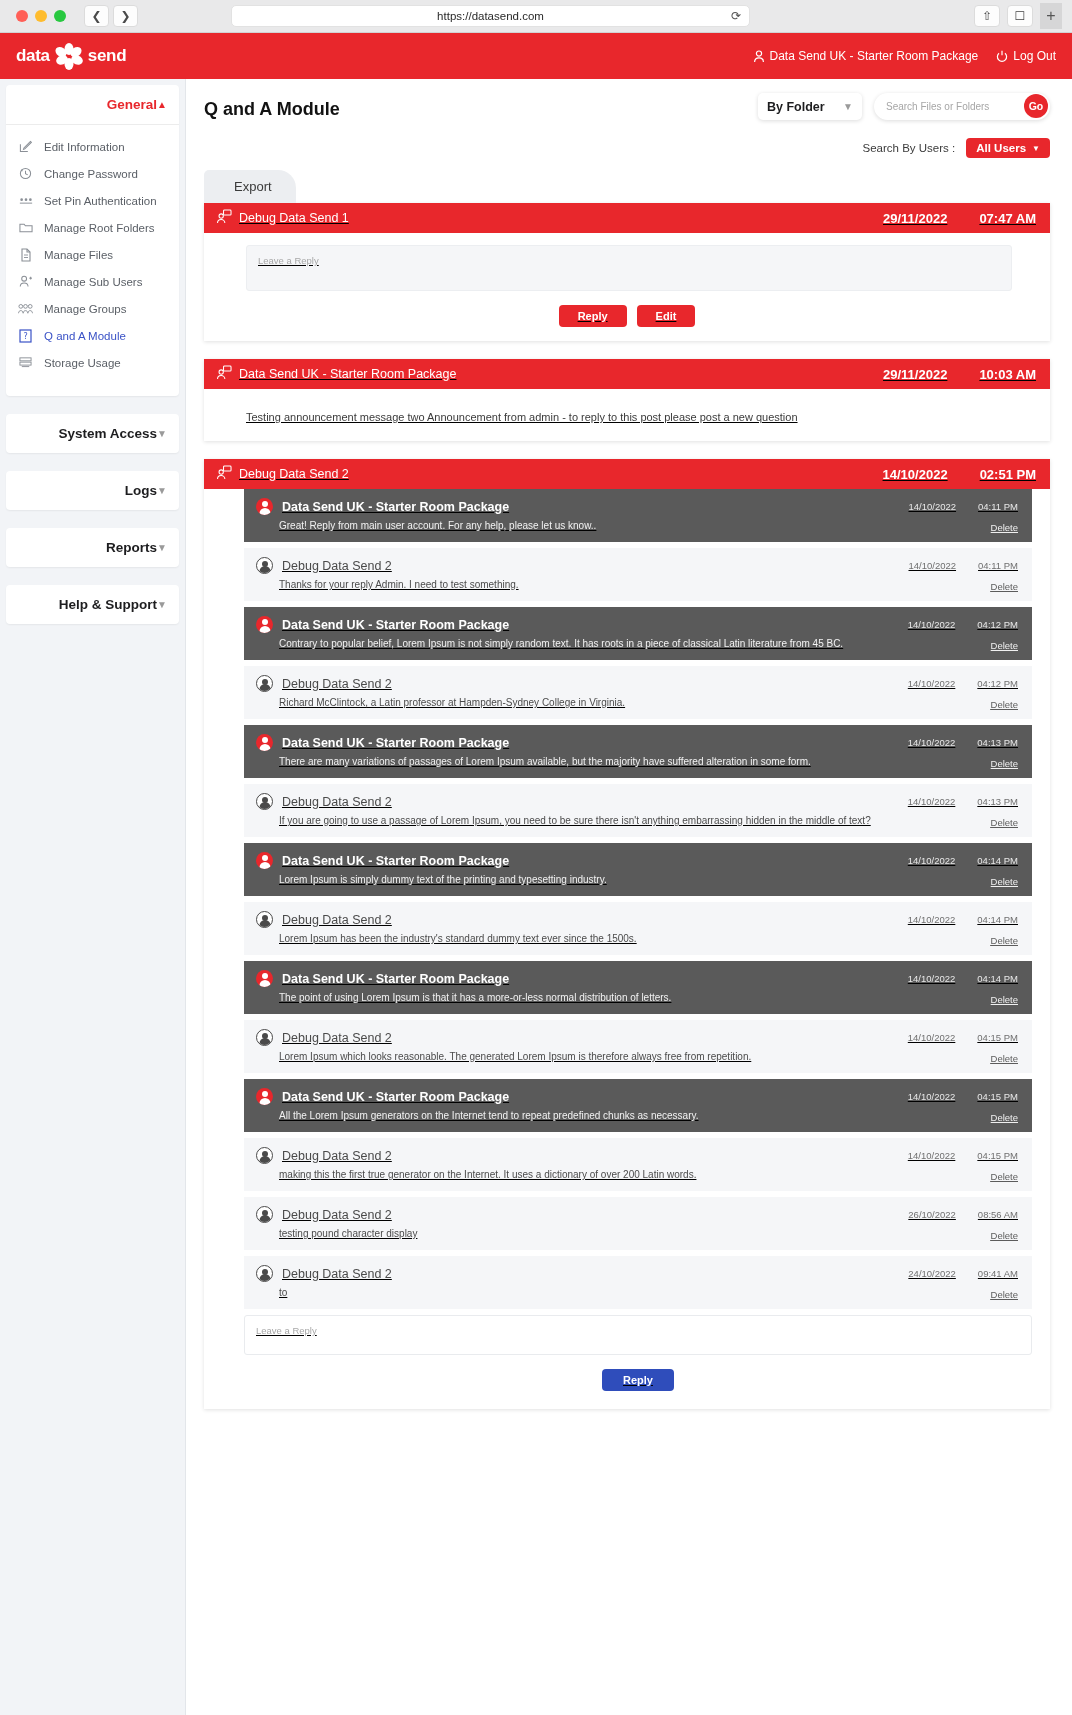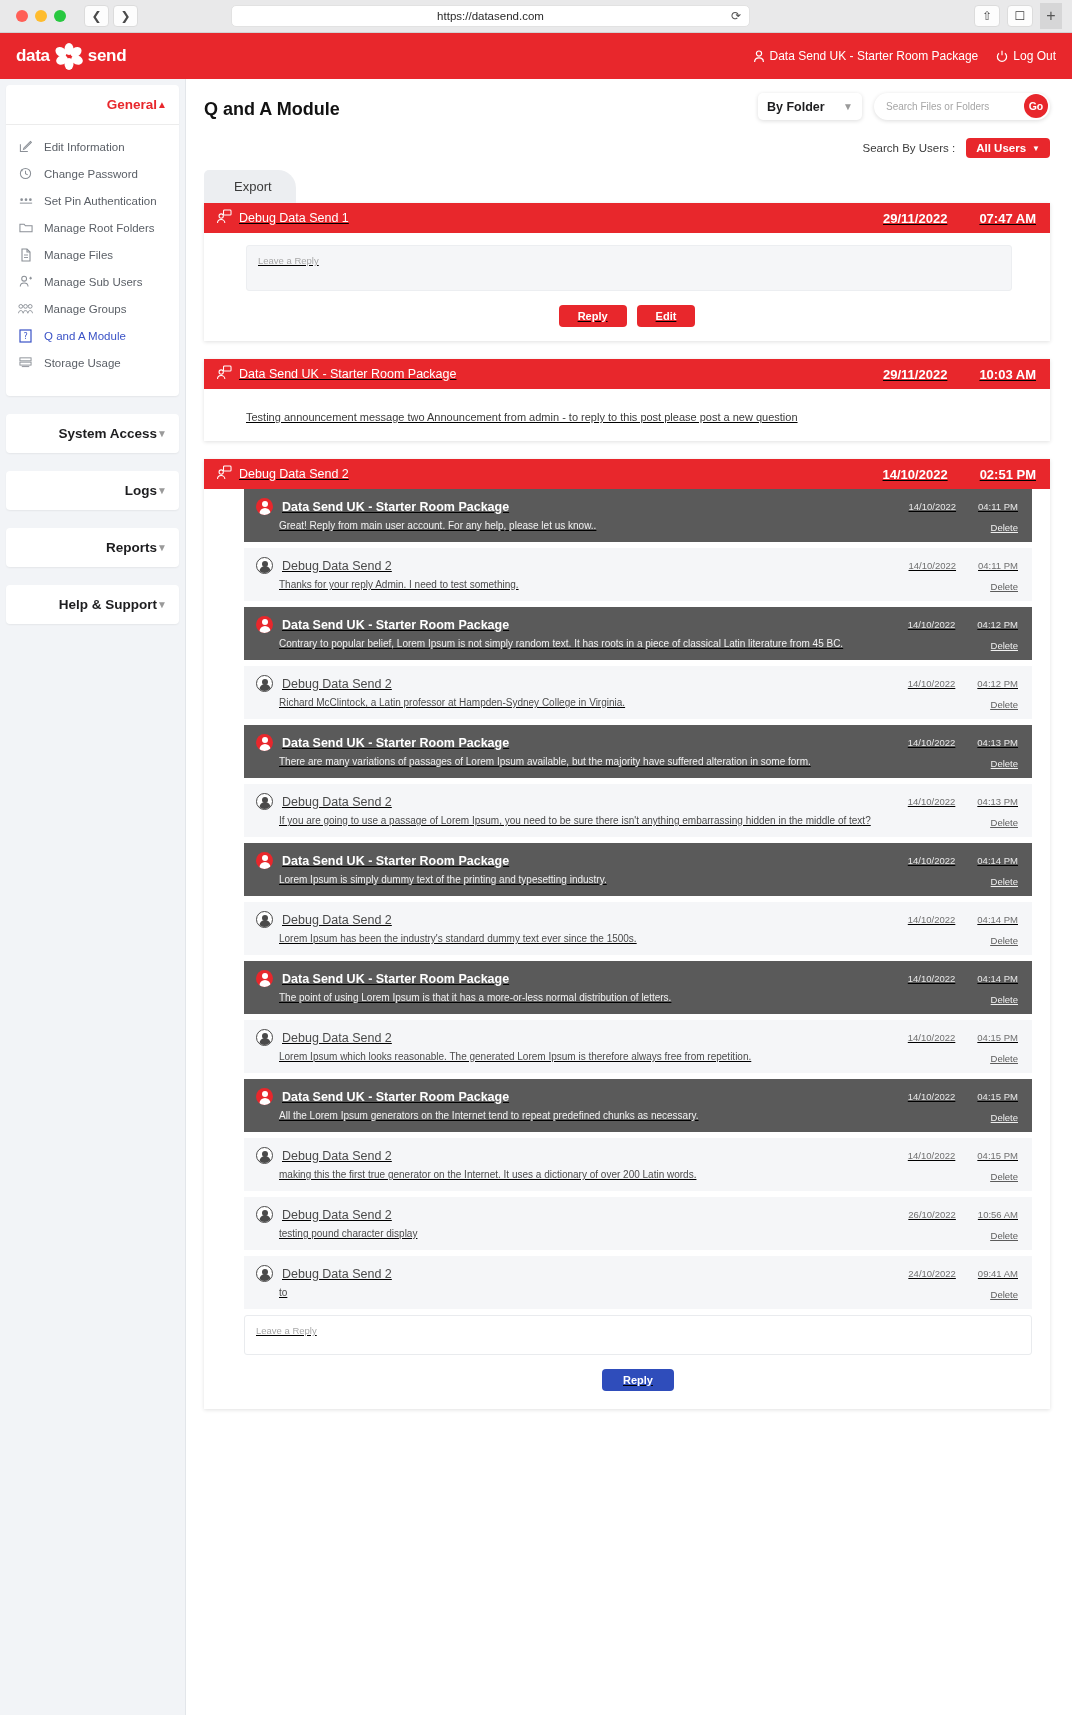--- a/index.html
+++ b/index.html
@@ -750,21 +750,21 @@
             <div class="msg-top">
               <div class="msg-author">
                 <span class="av grey">
                   <span class="head"></span>
                   <span class="body"></span>
                 </span>
                 <span>Debug Data Send 2</span>
               </div>
               <div class="msg-meta">
                 <span>26/10/2022</span>
-                <span>10:56 AM</span>
+                <span>08:56 AM</span>
               </div>
             </div>
             <div class="msg-bottom">
               <div class="msg-text">testing pound character display</div>
               <span class="delete-link">Delete</span>
             </div>
           </div>
           <div class="msg user">
             <div class="msg-top">
               <div class="msg-author">

